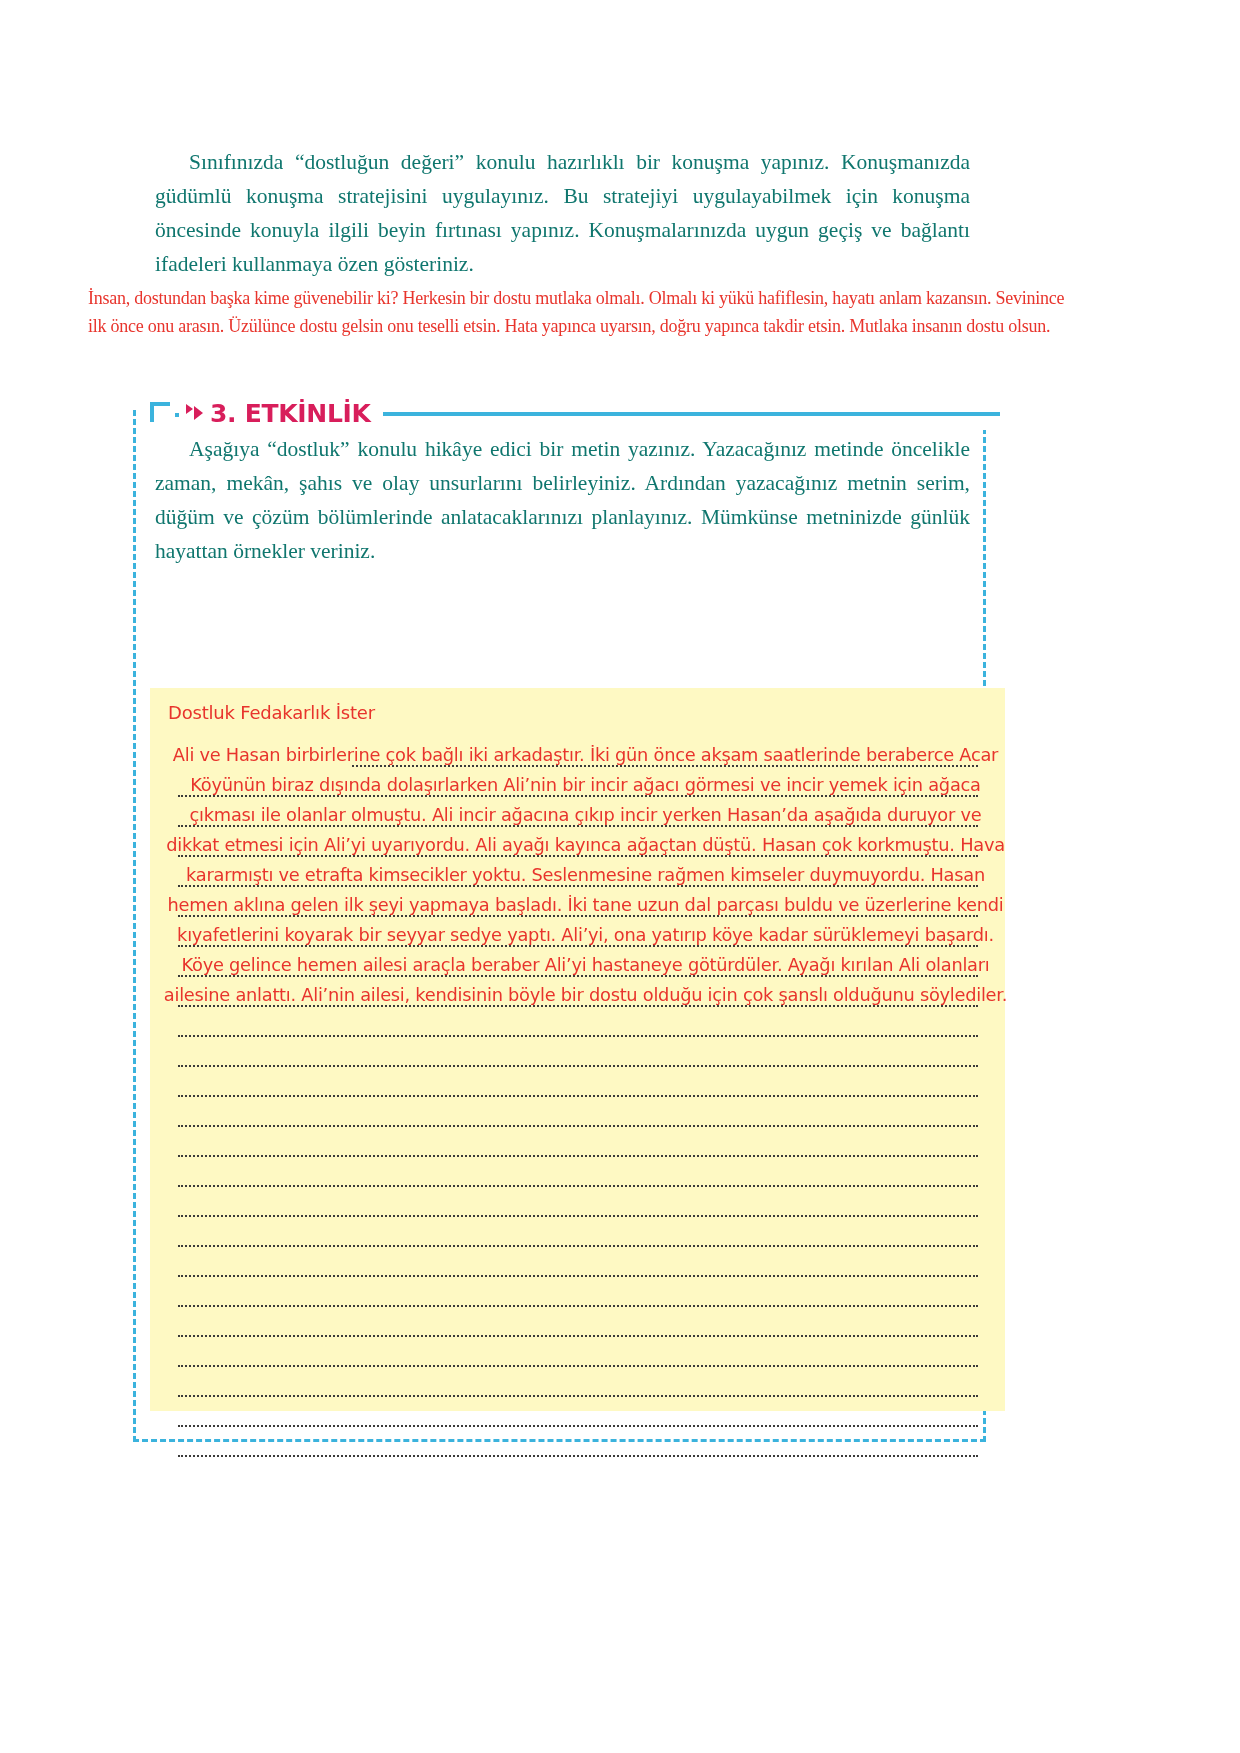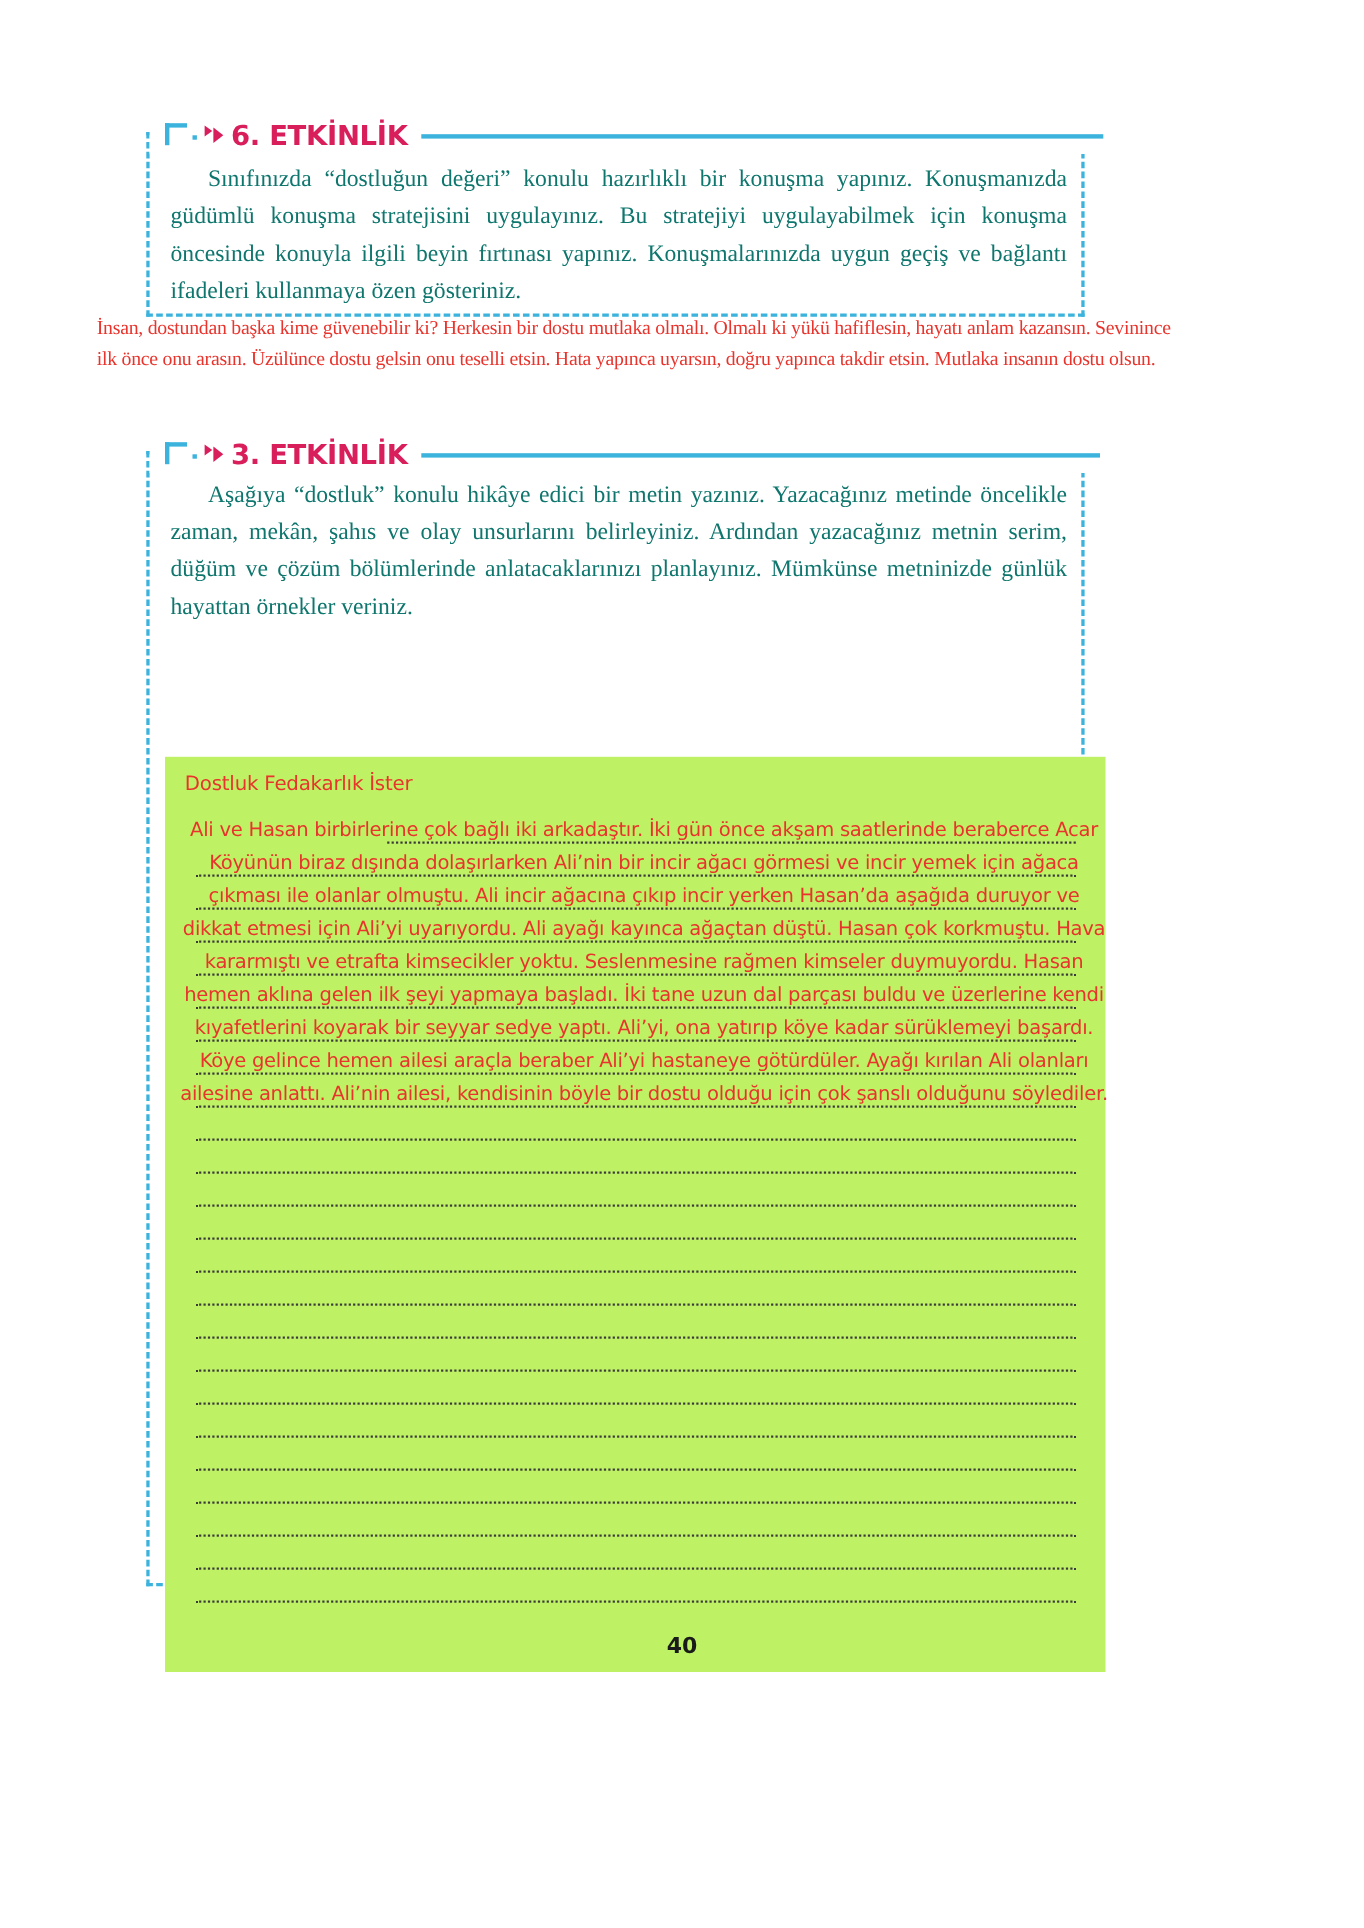--- a/index.html
+++ b/index.html
@@ -146,22 +146,22 @@
     color: #e8342c;
     letter-spacing: -0.25px;
   }
 
   
   .answer-box {
     position: absolute;
     left: 150px;
     top: 688px;
     width: 855px;
-    height: 832px;
-    background: #bef264;
+    height: 723px;
+    background: #fef9c3;
   }
   .answer-title {
     position: absolute;
     left: 18px;
     top: 14px;
     font-family: "DejaVu Sans", sans-serif;
     font-size: 18px;
     color: #e8342c;
     letter-spacing: -0.2px;
   }
@@ -212,32 +212,20 @@
     font-weight: bold;
     font-size: 20px;
     color: #1a1a1a;
   }
 </style>
 </head>
 <body>
 
 <div class="page">
 
-  <div class="activity a6">
-    <div class="act-header">
-      <span class="corner"></span>
-      <span class="dot"></span>
-      <span class="arrows">
-        <span class="tri small"></span>
-          <span class="tri"></span>
-      </span>
-      <span class="act-title">6. ETKİNLİK</span>
-      <span class="act-rule r6"></span>
-    </div>
-  </div>
 
   <div class="instructions ins6">
     <p>Sınıfınızda “dostluğun değeri” konulu hazırlıklı bir konuşma yapınız. Konuşmanızda güdümlü konuşma stratejisini uygulayınız. Bu stratejiyi uygulayabilmek için konuşma öncesinde konuyla ilgili beyin fırtınası yapınız. Konuşmalarınızda uygun geçiş ve bağlantı ifadeleri kullanmaya özen gösteriniz.</p>
   </div>
 
   <div class="red-note">İnsan, dostundan başka kime güvenebilir ki? Herkesin bir dostu mutlaka olmalı. Olmalı ki yükü hafiflesin, hayatı anlam kazansın. Sevinince ilk önce onu arasın. Üzülünce dostu gelsin onu teselli etsin. Hata yapınca uyarsın, doğru yapınca takdir etsin. Mutlaka insanın dostu olsun.</div>
 
   <div class="activity a7">
     <div class="act-header">
       <span class="corner"></span>
@@ -280,15 +268,14 @@
         <div class="rule-line"></div>
         <div class="rule-line"></div>
         <div class="rule-line"></div>
         <div class="rule-line"></div>
         <div class="rule-line"></div>
       </div>
   </div>
 
   <div class="answer-text">Ali ve Hasan birbirlerine çok bağlı iki arkadaştır. İki gün önce akşam saatlerinde beraberce Acar Köyünün biraz dışında dolaşırlarken Ali’nin bir incir ağacı görmesi ve incir yemek için ağaca çıkması ile olanlar olmuştu. Ali incir ağacına çıkıp incir yerken Hasan’da aşağıda duruyor ve dikkat etmesi için Ali’yi uyarıyordu. Ali ayağı kayınca ağaçtan düştü. Hasan çok korkmuştu. Hava kararmıştı ve etrafta kimsecikler yoktu. Seslenmesine rağmen kimseler duymuyordu. Hasan hemen aklına gelen ilk şeyi yapmaya başladı. İki tane uzun dal parçası buldu ve üzerlerine kendi kıyafetlerini koyarak bir seyyar sedye yaptı. Ali’yi, ona yatırıp köye kadar sürüklemeyi başardı. Köye gelince hemen ailesi araçla beraber Ali’yi hastaneye götürdüler. Ayağı kırılan Ali olanları ailesine anlattı. Ali’nin ailesi, kendisinin böyle bir dostu olduğu için çok şanslı olduğunu söylediler.</div>
 
-  <div class="page-number">40</div>
 
 </div>
 
 </body></html>

